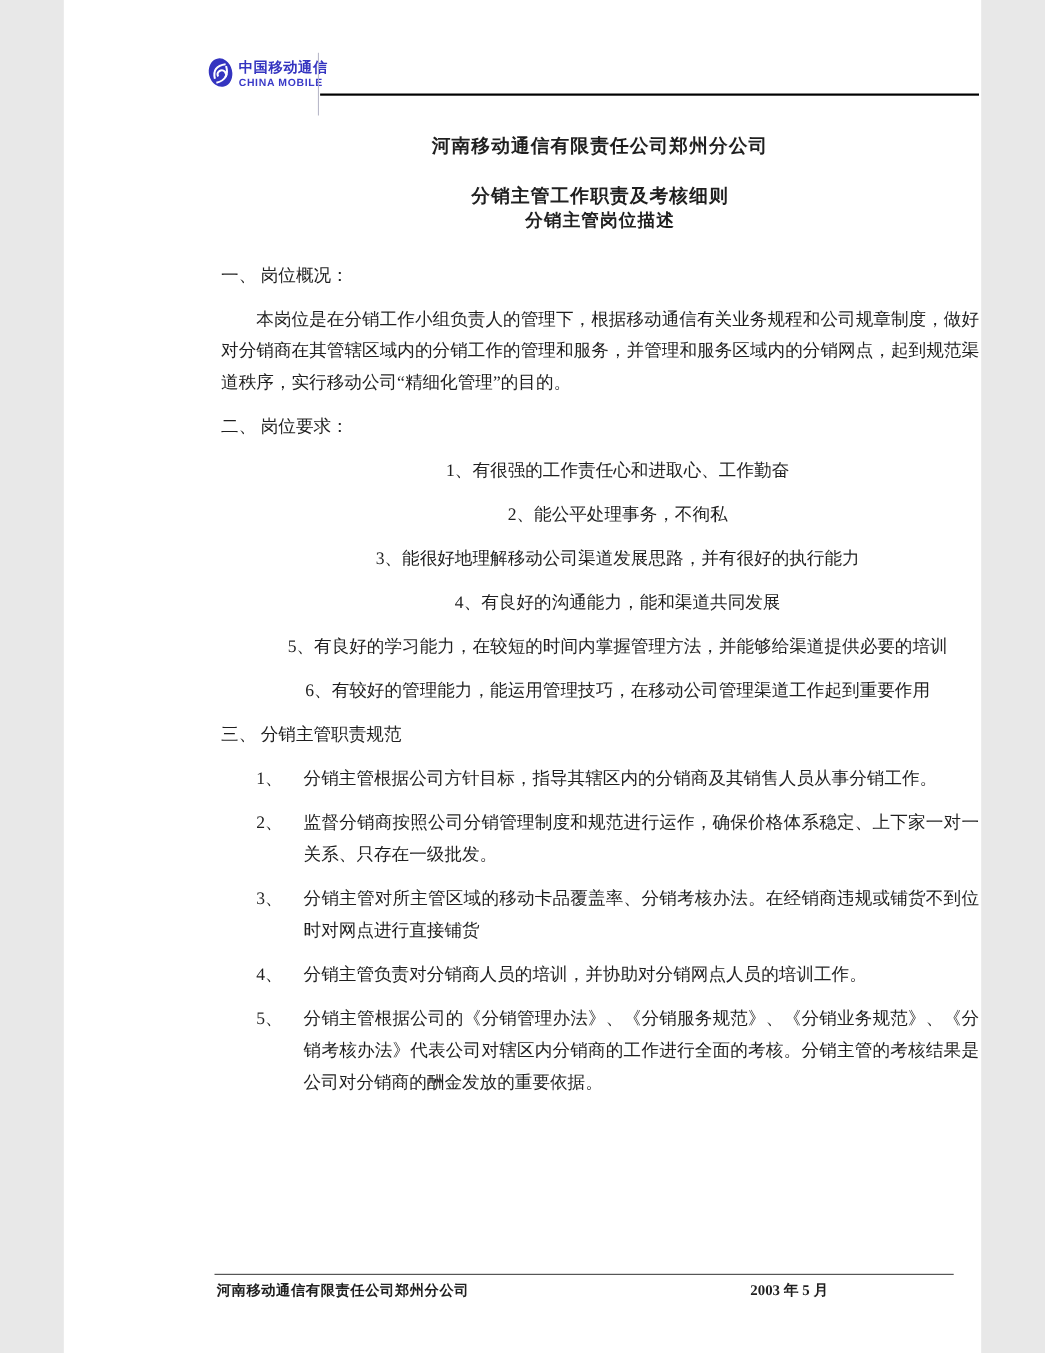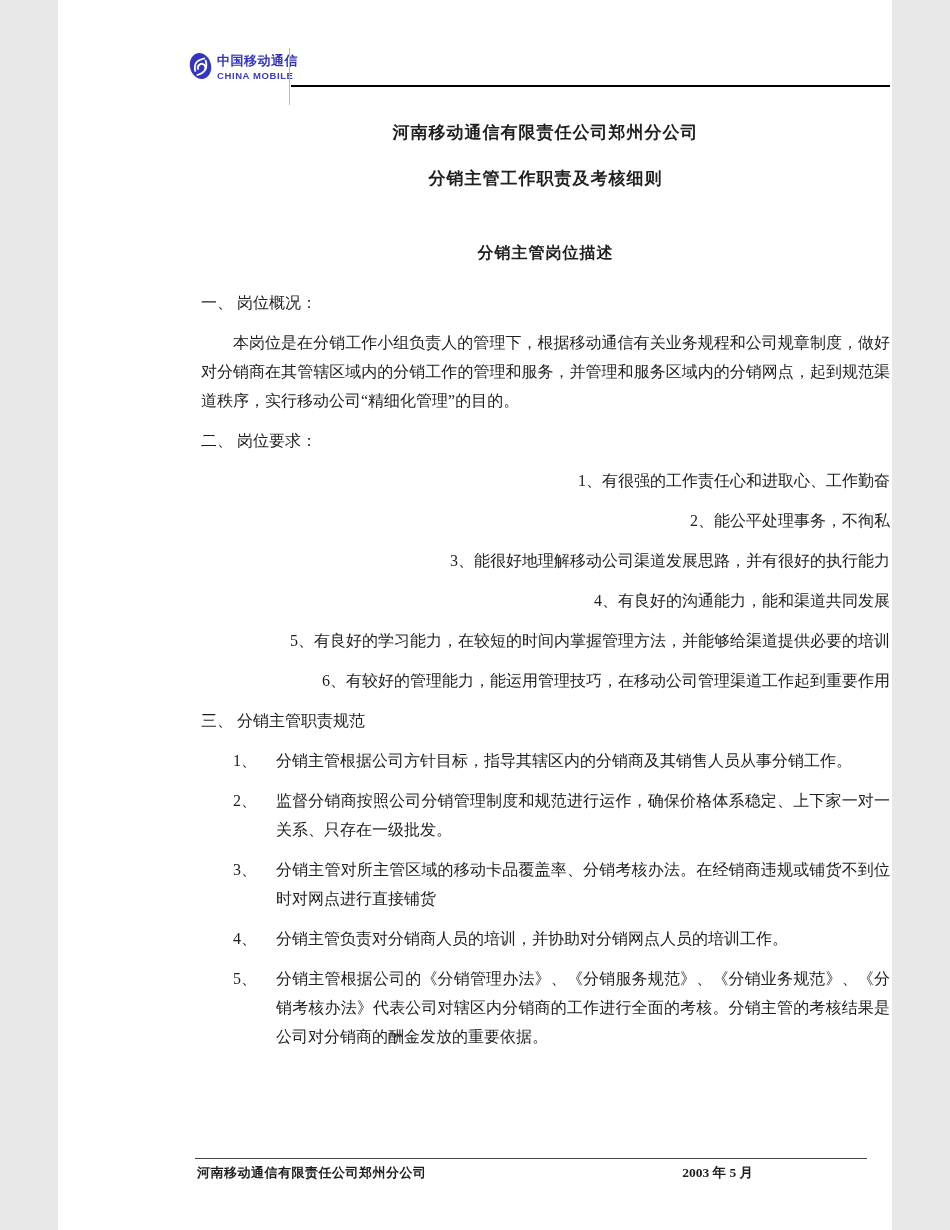--- a/index.html
+++ b/index.html
@@ -66,38 +66,38 @@
     width: 689px;
   }
   .doc-title {
     font-size: 17px;
     font-weight: bold;
     text-align: center;
     line-height: 22px;
     letter-spacing: 1px;
   }
   .doc-title.t1 { margin-bottom: 24px; }
-  .doc-title.t2 { margin-bottom: 52px; }
+  .doc-title.t2 { }
   .section-title {
     font-size: 16px;
     font-weight: bold;
     text-align: center;
     line-height: 22px;
     letter-spacing: 1px;
     margin-bottom: 24px;
   }
   main p, .duty {
     font-size: 16px;
     line-height: 29px;
     margin-bottom: 11px;
     text-align: justify;
   }
   .list-head { text-align: left; }
   .body-indent { text-indent: 32px; }
-  .req-item { text-indent: 32px; text-align: right; }
+  .req-item { text-indent: 32px; text-align: center; }
   .duty {
     position: relative;
     padding-left: 75px;
   }
   .duty-num {
     position: absolute;
     left: 32px;
     top: 0;
   }
 

